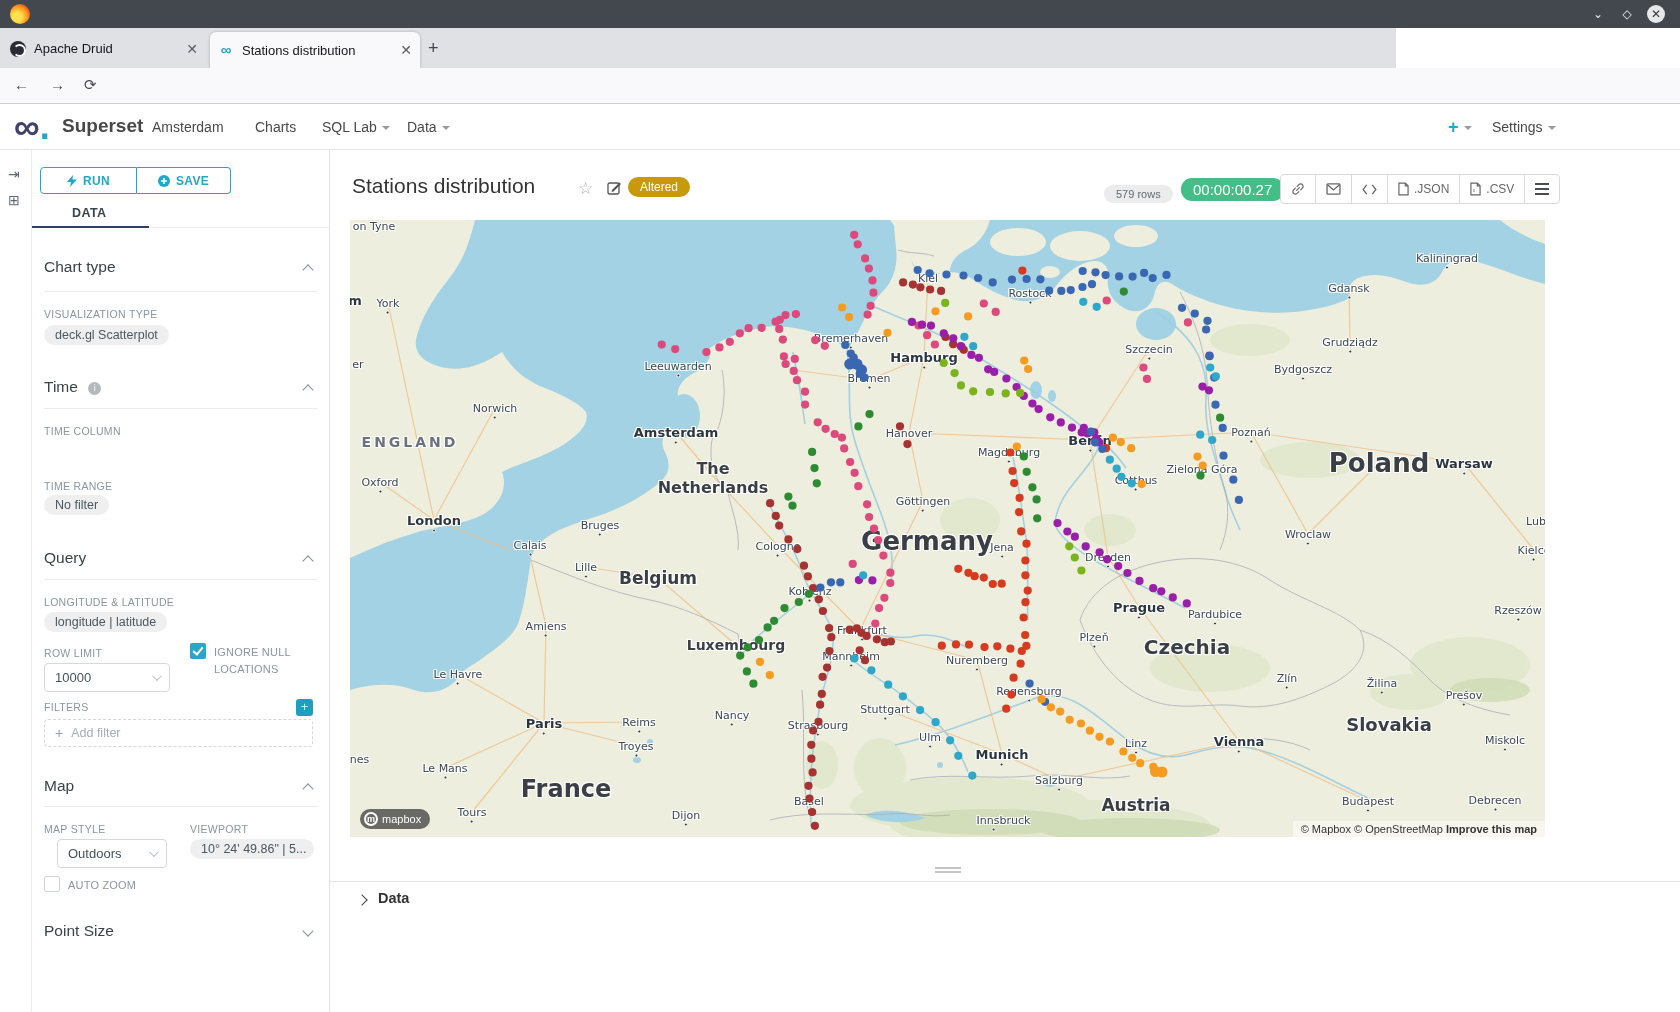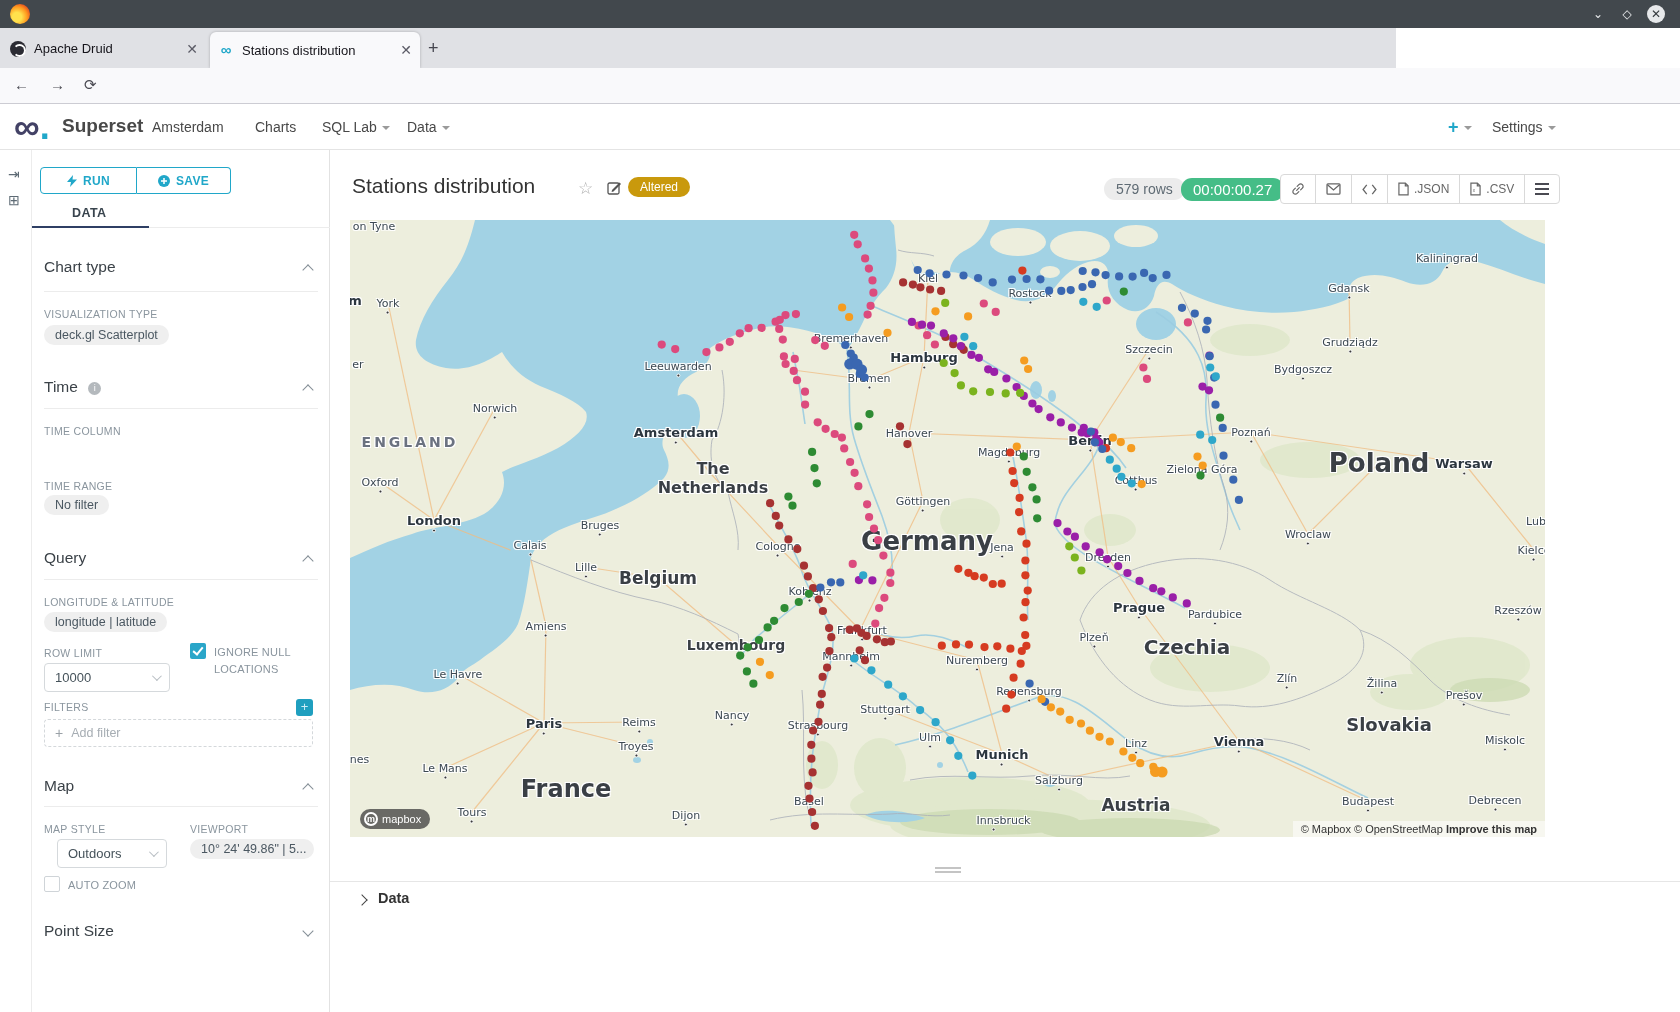--- a/index.html
+++ b/index.html
@@ -75,21 +75,21 @@
   #filters-add-btn { position:absolute; left:264px; top:549px; width:17px; height:17px; background:#1f9fbf; border-radius:3px; color:#cdeef7; font-size:13px; line-height:16px; text-align:center; }
   #add-filter-box { position:absolute; left:12px; top:569px; width:269px; height:28px; border:1.5px dashed #d4d8db; border-radius:4px; color:#a6adb3; font-size:12.5px; display:flex; align-items:center; padding:0 10px; }
   #add-filter-box .plus { margin-right:8px; font-size:14px; color:#9aa1a7; }
 
   
   #chart { position:absolute; left:330px; top:150px; width:1350px; height:862px; background:#fff; }
   #chart-title { position:absolute; left:22px; top:24px; font-size:21px; color:#333; }
   #title-star { position:absolute; left:248px; top:28px; font-size:17px; color:#b0b0b0; }
   #title-edit { position:absolute; left:277px; top:30px; color:#6a6a6a; }
   #badge-altered { position:absolute; left:298px; top:27px; background:#c9990c; color:#fff; font-size:12px; padding:3px 12px; border-radius:11px; }
-  #rows-pill { position:absolute; left:774px; top:28px; background:#ececec; color:#5f6b74; font-size:14px; padding:3px 12px; border-radius:11px; }
+  #rows-pill { position:absolute; left:774px; top:35px; background:#ececec; color:#5f6b74; font-size:11px; padding:3px 12px; border-radius:11px; }
   #timer-pill { position:absolute; left:851px; top:28px; background:#45bd87; color:#fff; font-size:15px; padding:3px 12px; border-radius:11px; }
   #btn-group { position:absolute; left:950px; top:24px; height:30px; display:flex; border:1px solid #d9d9d9; border-radius:4px; background:#fff; }
   .hbtn { height:28px; display:flex; align-items:center; justify-content:center; padding:0 10px; border-right:1px solid #d9d9d9; color:#666; font-size:12px; }
   .hbtn:last-child { border-right:none; }
   .hbtn svg { display:block; }
   .hbtn .flabel { margin-left:5px; }
 
   
   #map { position:absolute; left:20px; top:70px; width:1195px; height:617px; overflow:hidden; background:#edeedd; }
   #map svg.base { position:absolute; left:0; top:0; width:1195px; height:617px; }

